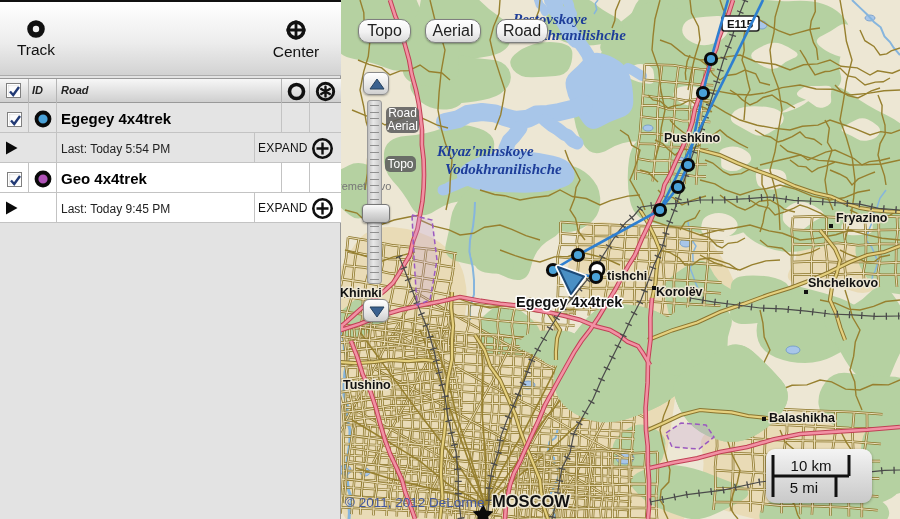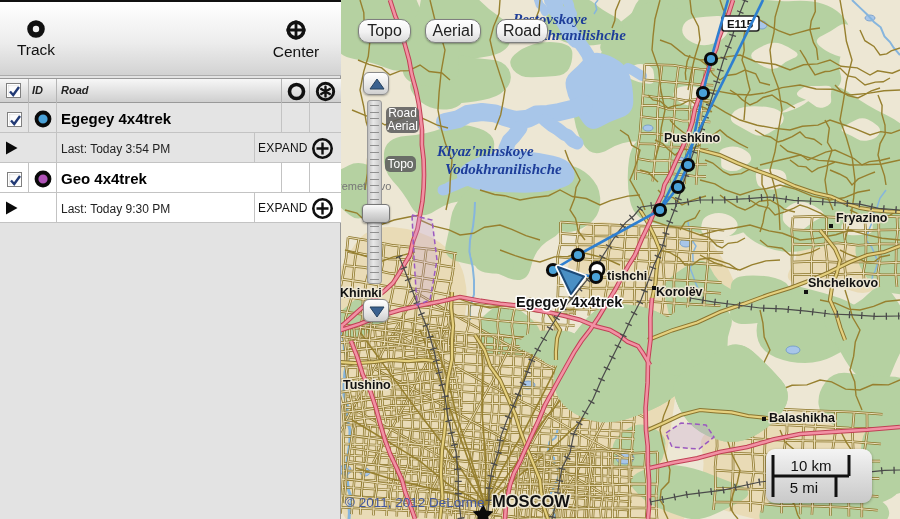--- a/index.html
+++ b/index.html
@@ -814,21 +814,21 @@
     <div class="cell" style="left:282px;width:28px;"></div>
     <div class="cell" style="left:310px;width:31px;border-right:none;"></div>
   </div>
   <div class="row" style="top:133px;background:#E4E4E4;">
     <div class="cell" style="left:0;width:57px;">
         <svg style="position:absolute;left:5px;top:8px;" width="14" height="14">
           <path d="M1,0.5 L12.5,7 L1,13.5 Z" fill="#0a0a0a"></path>
         </svg>
       </div>
     <div class="cell" style="left:57px;width:198px;">
-        <span class="last">Last: Today 3:54 PM</span>
+        <span class="last">Last: Today 5:54 PM</span>
       </div>
     <div class="cell" style="left:255px;width:86px;border-right:none;">
         <span class="exp" style="left:3px;top:8px;">EXPAND</span>
       <svg style="position:absolute;left:56px;top:4px;" width="23" height="23">
           <circle cx="11.5" cy="11.5" r="9.2" fill="none" stroke="#111" stroke-width="2.6"></circle>
           <path d="M11.5,5.5 L11.5,17.5 M5.5,11.5 L17.5,11.5" stroke="#111" stroke-width="2.4"></path>
         </svg>
       </div>
   </div>
   <div class="row" style="top:163px;background:#FFFFFF;">
@@ -848,21 +848,21 @@
     <div class="cell" style="left:282px;width:28px;"></div>
     <div class="cell" style="left:310px;width:31px;border-right:none;"></div>
   </div>
   <div class="row" style="top:193px;background:#FFFFFF;">
     <div class="cell" style="left:0;width:57px;">
         <svg style="position:absolute;left:5px;top:8px;" width="14" height="14">
           <path d="M1,0.5 L12.5,7 L1,13.5 Z" fill="#0a0a0a"></path>
         </svg>
       </div>
     <div class="cell" style="left:57px;width:198px;">
-        <span class="last">Last: Today 9:30 PM</span>
+        <span class="last">Last: Today 9:45 PM</span>
       </div>
     <div class="cell" style="left:255px;width:86px;border-right:none;">
         <span class="exp" style="left:3px;top:8px;">EXPAND</span>
       <svg style="position:absolute;left:56px;top:4px;" width="23" height="23">
           <circle cx="11.5" cy="11.5" r="9.2" fill="none" stroke="#111" stroke-width="2.6"></circle>
           <path d="M11.5,5.5 L11.5,17.5 M5.5,11.5 L17.5,11.5" stroke="#111" stroke-width="2.4"></path>
         </svg>
       </div>
   </div>
 </div>

